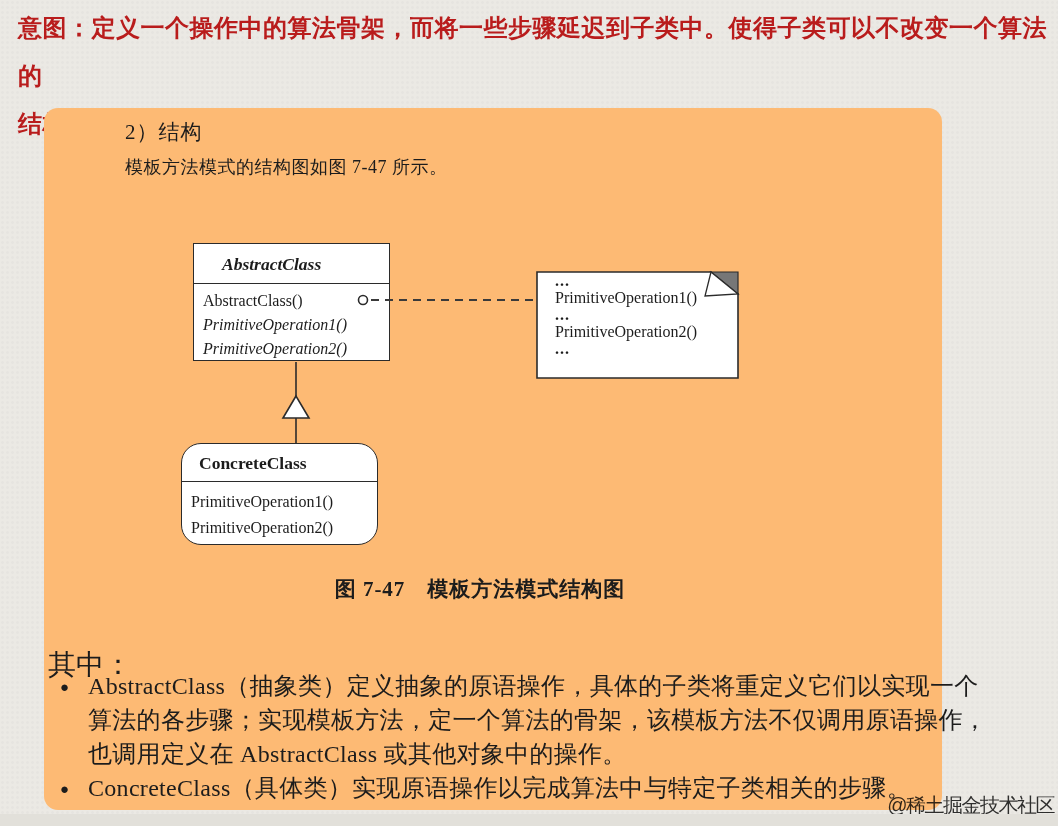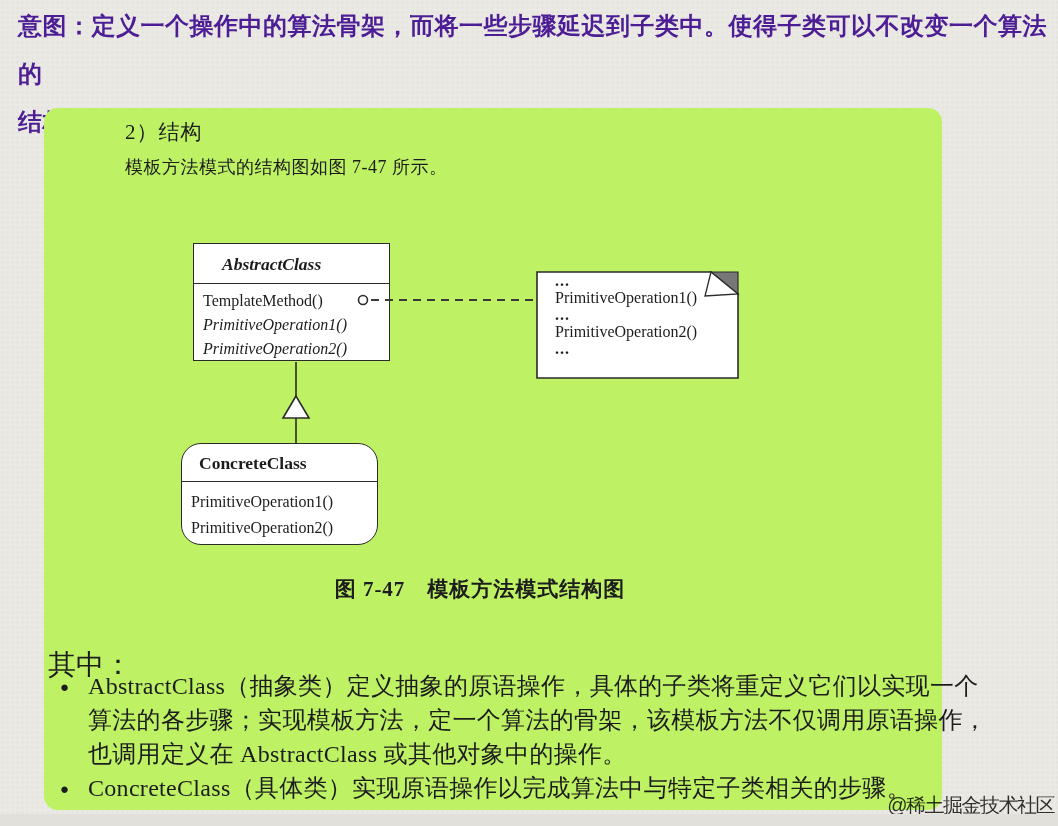--- a/index.html
+++ b/index.html
@@ -8,28 +8,28 @@
     background-color:#ebe9e4;
     background-image:radial-gradient(rgba(0,0,0,0.018) 1px, transparent 1.6px);
     background-size:5px 5px;
     font-family:"Liberation Serif","DejaVu Serif",serif;
     color:#1c1c1c;
   }
   .bottom-strip{position:absolute;left:0;bottom:0;width:100%;height:12px;background:#e2e0da;}
   
   .intent{
     position:absolute;left:18px;top:4px;width:1030px;
-    font-family:Liberation Mono, monospace;
-    font-weight:700;font-size:24px;line-height:48px;color:#4c1d95;
+    font-family:Liberation Sans, sans-serif;
+    font-weight:700;font-size:24px;line-height:48px;color:#b91c1c;
     letter-spacing:0.5px;
   }
   
   .panel{
     position:absolute;left:44px;top:108px;width:898px;height:702px;
-    background:#bef264;border-radius:14px;
+    background:#fdba74;border-radius:14px;
   }
   .panel *{position:absolute;}
   .sec-heading{left:81px;top:10px;font-size:21px;letter-spacing:1px;}
   .sec-intro{left:81px;top:47px;font-size:18px;letter-spacing:0.5px;}
   
   .uml-box{background:#fff;border:1.5px solid #2b2b2b;z-index:2;}
   .uml-box .uml-head{position:static;font-weight:700;font-size:17.5px;}
   .uml-box .uml-body{position:static;}
   .uml-box .m{position:static;font-size:16px;}
   .box-abstract{left:149px;top:135px;width:195px;height:116px;}
@@ -74,21 +74,21 @@
 </div>
 
 <div class="panel">
 
   <div class="sec-heading">2）结构</div>
   <div class="sec-intro">模板方法模式的结构图如图 7-47 所示。</div>
 
   <div class="uml-box box-abstract">
     <div class="uml-head">AbstractClass</div>
     <div class="uml-body">
-      <div class="m">TemplateMethod()</div>
+      <div class="m">AbstractClass()</div>
       <div class="m italic">PrimitiveOperation1()</div>
       <div class="m italic">PrimitiveOperation2()</div>
     </div>
   </div>
 
   <div class="uml-box box-concrete">
     <div class="uml-head">ConcreteClass</div>
     <div class="uml-body">
       <div class="m">PrimitiveOperation1()</div>
       <div class="m">PrimitiveOperation2()</div>

